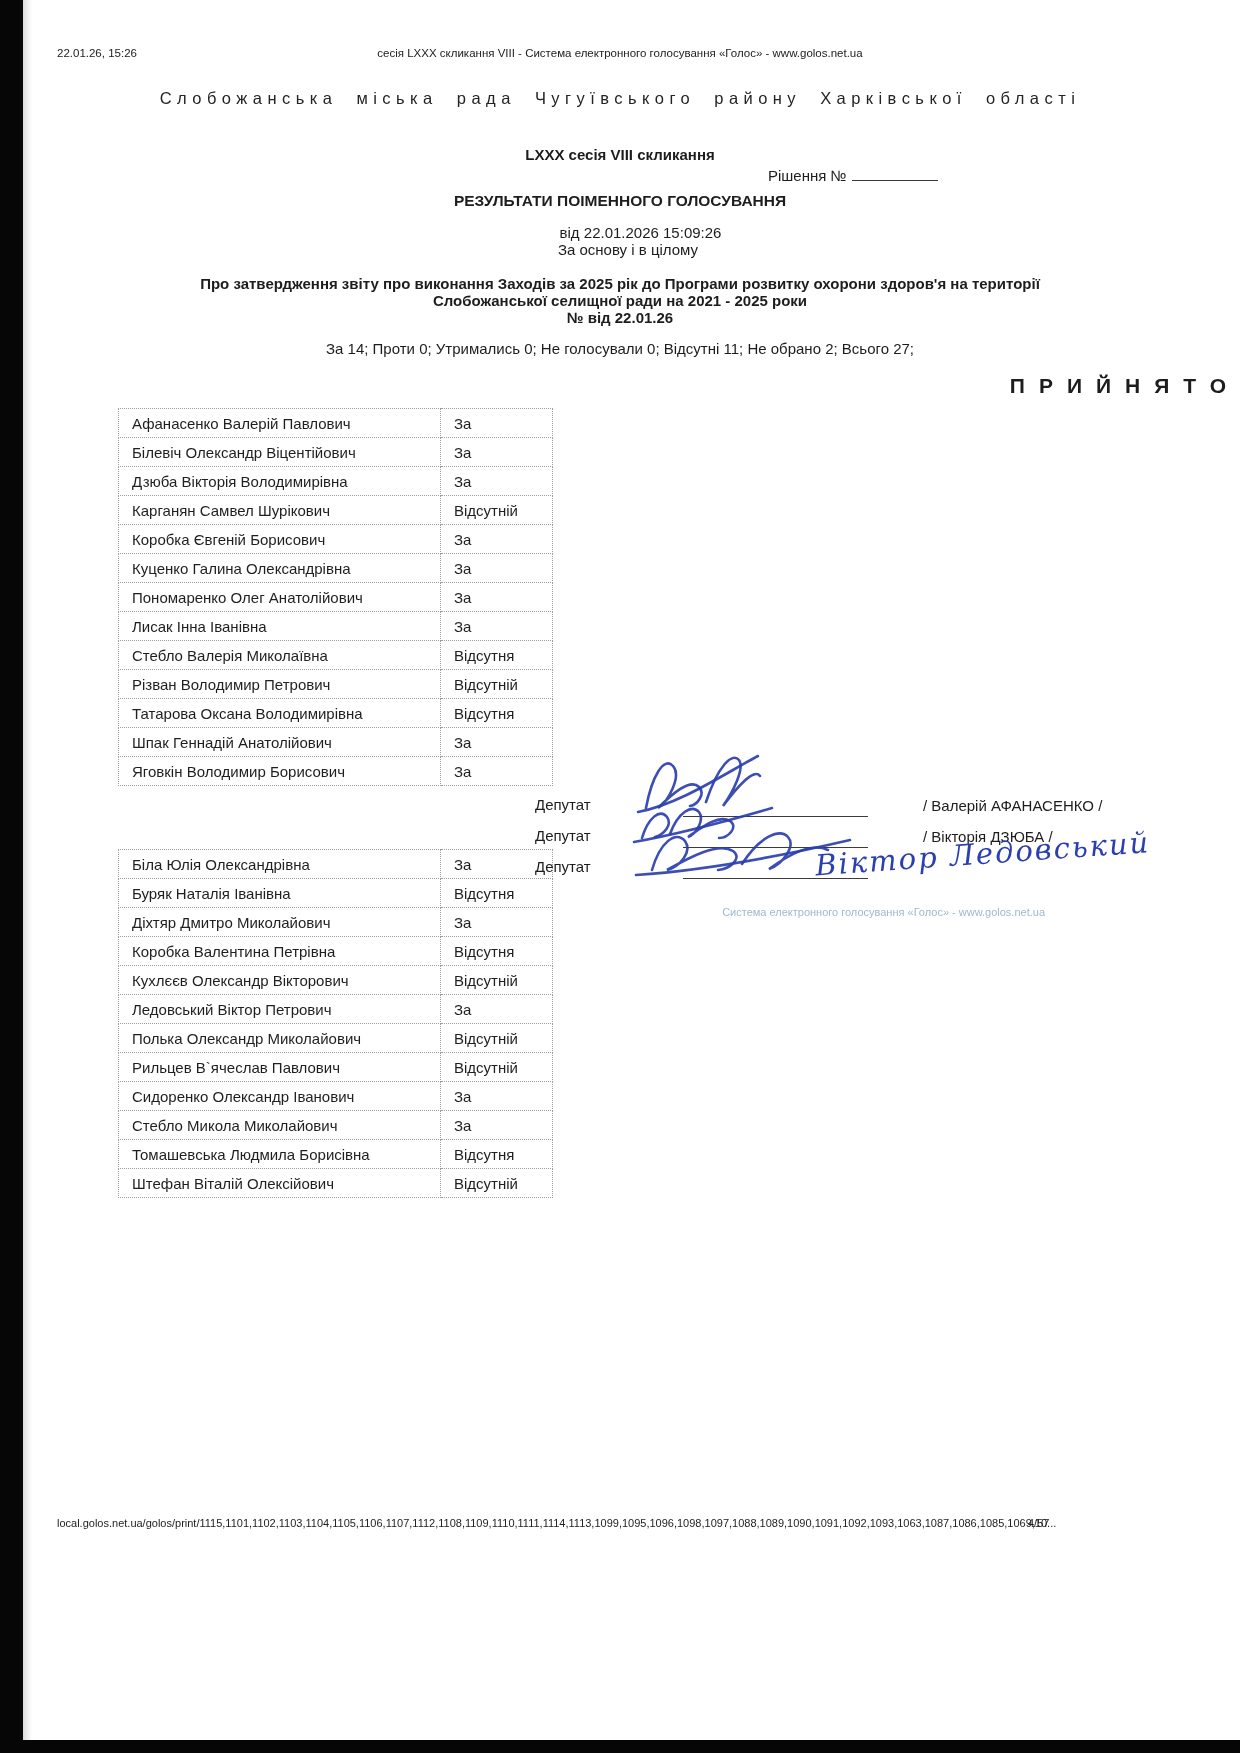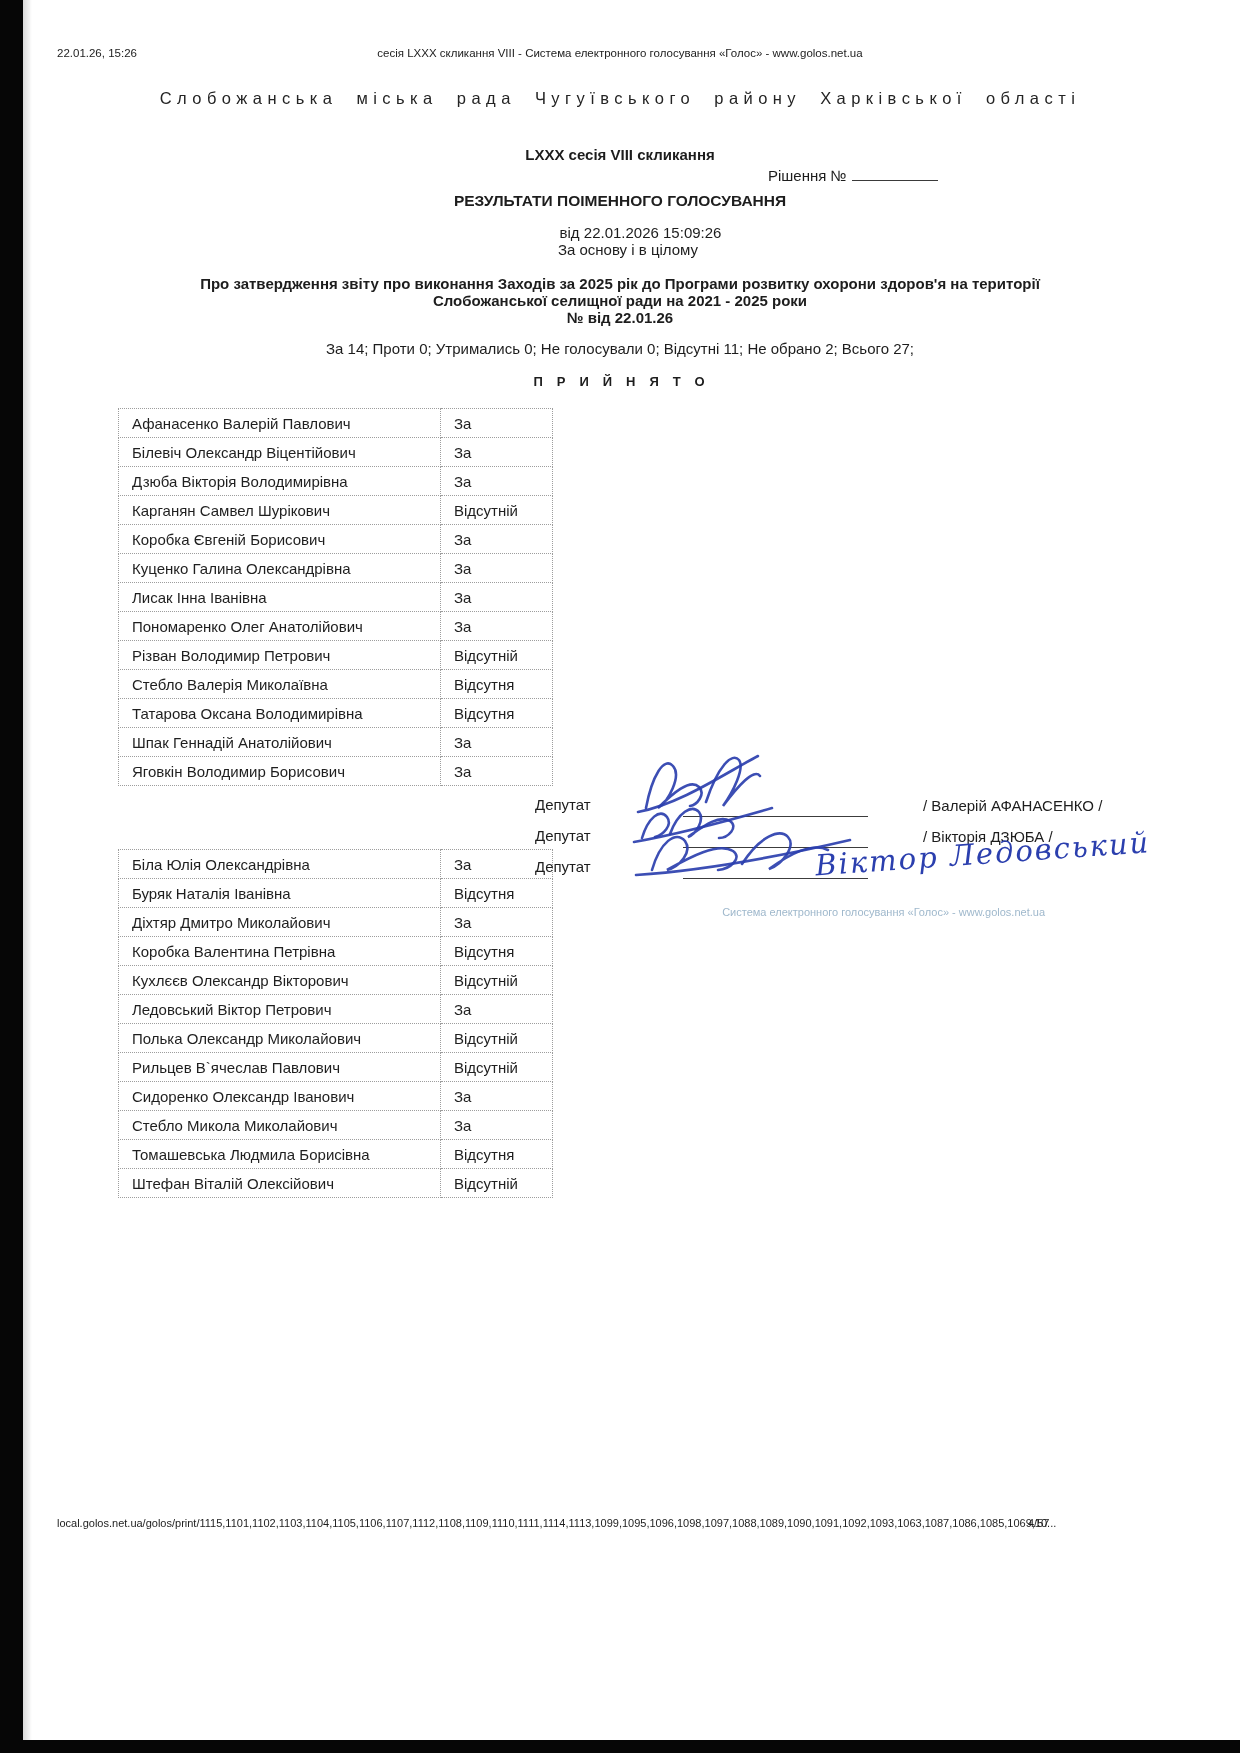--- a/index.html
+++ b/index.html
@@ -24,22 +24,22 @@
     font-size:16.5px; letter-spacing:0.33em; word-spacing:0.55em; color:#242424;
   }
   .session { position:absolute; left:0; right:0; top:146px; text-align:center; font-weight:bold; font-size:15px; }
   .decision { position:absolute; left:768px; top:167px; font-size:15px; }
   .decision .blank { display:inline-block; width:86px; border-bottom:1.4px solid #3a3a3a; height:14px; margin-left:5px; }
   .results-title { position:absolute; left:0; right:0; top:192px; text-align:center; font-weight:bold; font-size:15.5px; }
   .vote-datetime { position:absolute; left:0; right:0; top:224px; text-align:center; font-size:15px;padding-left:41px; }
   .vote-basis    { position:absolute; left:0; right:0; top:241px; text-align:center; font-size:15px;margin-left:16px; }
   .subject { position:absolute; left:60px; right:60px; top:275px; text-align:center; font-weight:bold; font-size:15px; line-height:17px; }
   .totals  { position:absolute; left:0; right:0; top:340px; text-align:center; font-size:15px; }
-  .result-banner { position:absolute; left:12px; right:0; top:374px; text-align:center;
-                   font-weight:bold; font-size:13px; letter-spacing:14px; }
+  .result-banner { position:absolute; left:12px; right:0; top:374px; text-align:right;
+                   font-weight:bold; font-size:21px; letter-spacing:14px; }
 
   
   .tables { position:absolute; left:118px; top:408px; display:flex; gap:63px;flex-direction:column; }
   table.vote-table { border-collapse:collapse; table-layout:fixed; }
   table.vote-table td {
     border:1px dotted #9d9d9d; font-size:15px; color:#1f1f1f;
     height:29px; padding:2px 4px 2px 13px; vertical-align:middle; overflow:hidden; white-space:nowrap;
   }
   td.col-name { width:322px; }
   td.col-vote { width:112px; }
@@ -119,34 +119,34 @@
           </tr>
       <tr>
             <td class="col-name">Коробка Євгеній Борисович</td>
             <td class="col-vote">За</td>
           </tr>
       <tr>
             <td class="col-name">Куценко Галина Олександрівна</td>
             <td class="col-vote">За</td>
           </tr>
       <tr>
+            <td class="col-name">Пономаренко Олег Анатолійович</td>
+            <td class="col-vote">За</td>
+          </tr>
+      <tr>
             <td class="col-name">Лисак Інна Іванівна</td>
             <td class="col-vote">За</td>
           </tr>
       <tr>
-            <td class="col-name">Пономаренко Олег Анатолійович</td>
-            <td class="col-vote">За</td>
+            <td class="col-name">Стебло Валерія Миколаївна</td>
+            <td class="col-vote">Відсутня</td>
           </tr>
       <tr>
             <td class="col-name">Різван Володимир Петрович</td>
             <td class="col-vote">Відсутній</td>
-          </tr>
-      <tr>
-            <td class="col-name">Стебло Валерія Миколаївна</td>
-            <td class="col-vote">Відсутня</td>
           </tr>
       <tr>
             <td class="col-name">Татарова Оксана Володимирівна</td>
             <td class="col-vote">Відсутня</td>
           </tr>
       <tr>
             <td class="col-name">Шпак Геннадій Анатолійович</td>
             <td class="col-vote">За</td>
           </tr>
       <tr>

